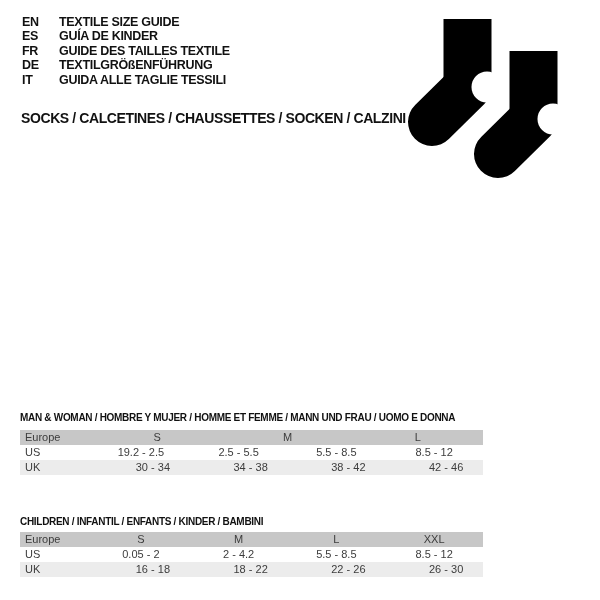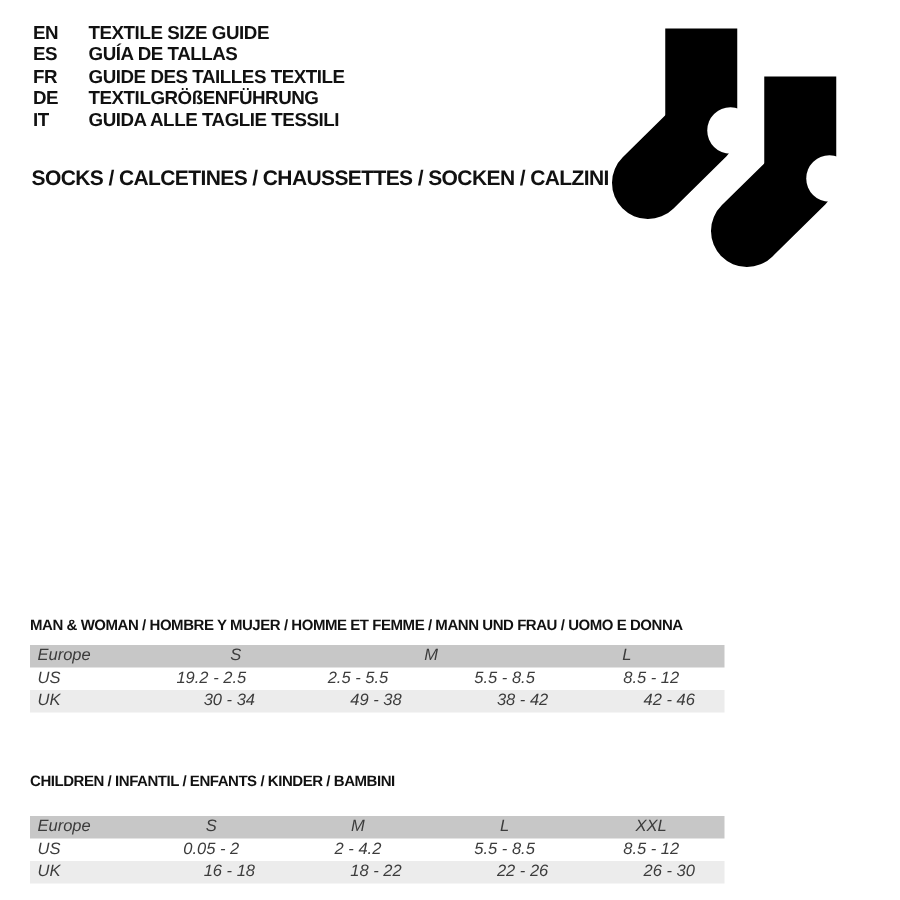--- a/index.html
+++ b/index.html
@@ -32,40 +32,40 @@
 
   
   .size-table { position: absolute; left: 20px; width: 463px; color: var(--table_text, #3c3c3c); }
   .size-table.adult { top: 412px; }
   .size-table.children { top: 516px; }
   .table-title {
     font-size: 10px; font-weight: 700; line-height: 12px;
     letter-spacing: -0.3px; color: var(--heading_text, #111);
     margin-bottom: 6px; white-space: nowrap;
   }
-  .size-table.children .table-title { margin-bottom: 16px; }
-  .trow { display: flex; height: 15px; line-height: 15px; font-size: 11px; font-style: italic; }
+  .size-table.children .table-title { margin-bottom: 4px; }
+  .trow { display: flex; height: 15px; line-height: 15px; font-size: 11px; }
   .trow.head { background: var(--header_row_bg, #c7c7c7); }
   .trow.alt { background: var(--alt_row_bg, #ececec); gap: 24px; }
   .tcell { flex: 1 1 0; text-align: center; white-space: nowrap; }
   .tcell.region { flex: 0 0 72px; text-align: left; padding-left: 5px; box-sizing: border-box; }
 </style>
 </head>
 <body>
 
 <div class="page">
 
   <div class="lang-block">
     <div class="lang-row">
       <span class="lang-code">EN</span>
       <span class="lang-label">TEXTILE SIZE GUIDE</span>
     </div>
     <div class="lang-row">
       <span class="lang-code">ES</span>
-      <span class="lang-label">GUÍA DE TALLAS</span>
+      <span class="lang-label">GUÍA DE KINDER</span>
     </div>
     <div class="lang-row">
       <span class="lang-code">FR</span>
       <span class="lang-label">GUIDE DES TAILLES TEXTILE</span>
     </div>
     <div class="lang-row">
       <span class="lang-code">DE</span>
       <span class="lang-label">TEXTILGRÖßENFÜHRUNG</span>
     </div>
     <div class="lang-row">
@@ -103,21 +103,21 @@
       <div class="trow">
         <div class="tcell region">US</div>
         <div class="tcell">19.2 - 2.5</div>
         <div class="tcell">2.5 - 5.5</div>
         <div class="tcell">5.5 - 8.5</div>
         <div class="tcell">8.5 - 12</div>
       </div>
       <div class="trow alt">
         <div class="tcell region">UK</div>
         <div class="tcell">30 - 34</div>
-        <div class="tcell">49 - 38</div>
+        <div class="tcell">34 - 38</div>
         <div class="tcell">38 - 42</div>
         <div class="tcell">42 - 46</div>
       </div>
     </div>
   </section>
 
   <section class="size-table children">
     <div class="table-title">CHILDREN / INFANTIL / ENFANTS / KINDER / BAMBINI</div>
     <div class="tbl">
       <div class="trow head">

